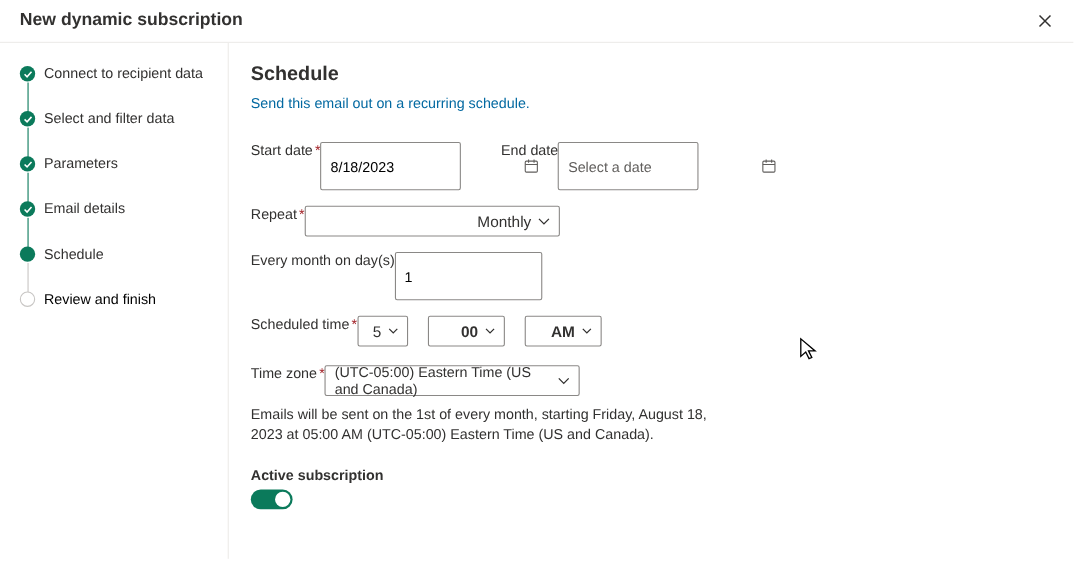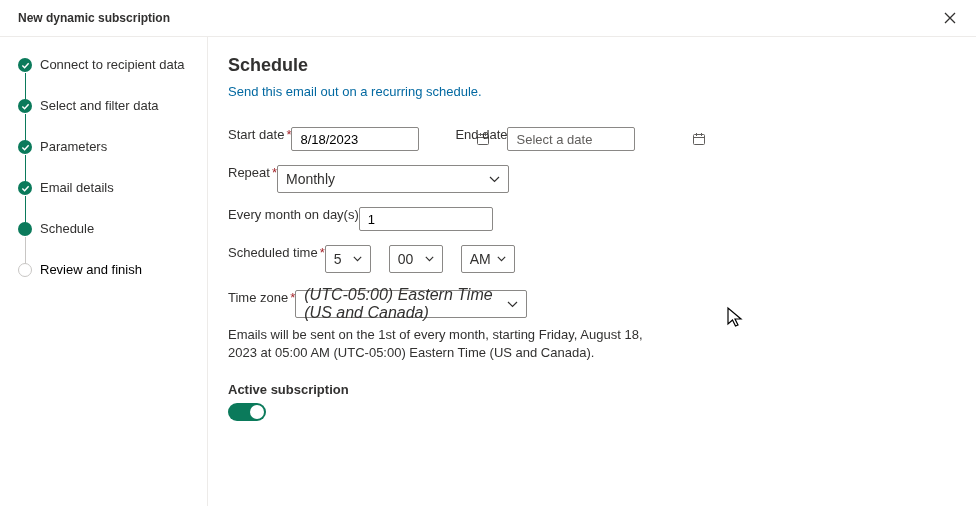--- a/index.html
+++ b/index.html
@@ -13,21 +13,21 @@
       overflow: hidden;
     }
     .header {
       display: flex;
       justify-content: space-between;
       align-items: center;
       padding: 10px 18px 10px 18px;
       border-bottom: 1px solid #edebe9;
     }
     .header-title {
-      font-size: 12px;
+      font-size: 16px;
       font-weight: 600;
     }
     .close-btn {
       cursor: pointer;
       font-size: 14px;
       width: 16px;
       height: 16px;
       display: flex;
       align-items: center;
       justify-content: center;
@@ -86,51 +86,51 @@
     .section-desc { font-size: 13px; color: #0369a1; margin-bottom: 28px; }
     .row { display: flex; gap: 36px; margin-bottom: 14px; }
     .field { display: flex; flex-direction: row; }
     .field-label { font-size: 13px; margin-bottom: 4px; font-weight: 400; }
     .required { color: #a4262c; margin-left: 2px; }
     .input-wrap {
       display: flex;
       align-items: center;
       border: 1px solid #8a8886;
       border-radius: 2px;
-      height: 24px;
+      height: 44px;
       padding: 0 6px 0 8px;
       background: #fff;
     }
     .input-text {
       border: none;
       outline: none;
       flex: 1;
       font-size: 13px;
       font-family: inherit;
       background: transparent;
     }
     .input-text::placeholder { color: #605e5c; }
     .date-field { width: 128px; justify-content: space-between; }
     .select-pill {
       display: flex;
       align-items: center;
-      justify-content: space-between;
+      justify-content: flex-end;
       border: 1px solid #8a8886;
       border-radius: 2px;
       height: 28px;
       padding: 0 8px;
       cursor: pointer;
       background: #fff;
     }
     .select-pill.small { width: 46px; }
-    .select-pill.medium { width: 54px; }
+    .select-pill.medium { width: 70px; font-weight: bold; }
     .select-pill.chevron { gap: 6px; }
     .repeat-select { width: 232px; }
     .tz-select { width: 232px; }
-    .tz-select .sel-text { font-size: 16px; font-style: italic; }
+    .tz-select .sel-text { font-size: 13px; }
     .num-input { width: 134px; }
     .icon-svg { flex-shrink: 0; }
     .sched-row { display: flex; gap: 18px; align-items: center; }
     .info-text { font-size: 13px; color: #323130; margin-top: 8px; max-width: 430px; line-height: 1.4; }
     .active-sub { margin-top: 20px; }
     .active-sub-label { font-size: 13px; font-weight: 600; margin-bottom: 6px; }
     .toggle {
       width: 38px;
       height: 18px;
       border-radius: 10px;

